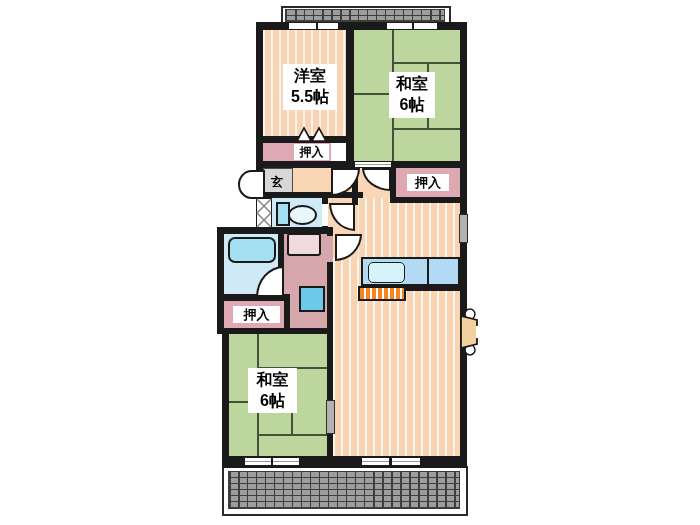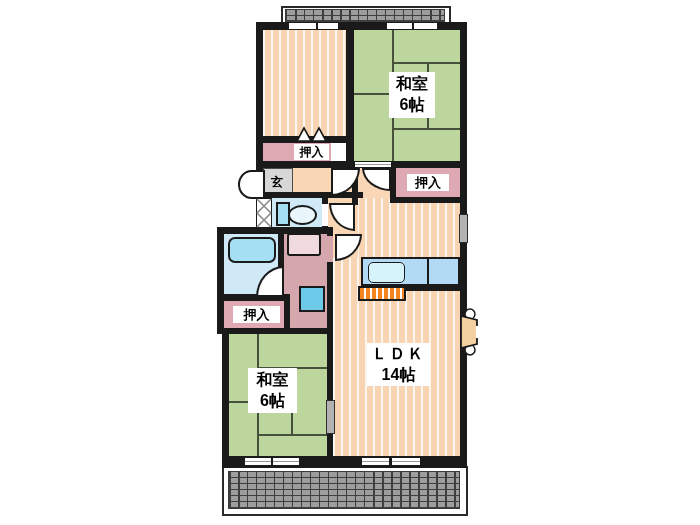--- a/index.html
+++ b/index.html
@@ -144,31 +144,31 @@
     <path d="M1,1 L15,15 M15,1 L1,15 M1,15 L15,29 M15,15 L1,29" stroke="#8a8a8a" stroke-width="1.6"></path>
   </svg>
 
   <svg style="left:459px;top:308px;" width="22" height="48" viewBox="0 0 22 48">
     <path d="M8,10 a5,5 0 1 1 6,0" fill="#ffffff" stroke="#1a1a1a" stroke-width="1.5"></path>
     <path d="M8,38 a5,5 0 1 0 6,0" fill="#ffffff" stroke="#1a1a1a" stroke-width="1.5"></path>
     <polygon points="2,8 18,12 18,36 2,40" fill="#f3d0a0" stroke="#1a1a1a" stroke-width="1.8"></polygon>
     <line x1="18" y1="18" x2="18" y2="30" stroke="#ffffff" stroke-width="2"></line>
   </svg>
 
+  <div class="label" style="left:283px;top:64px;width:54px;height:46px;font-size:16px;">
+    <span>洋室</span>
+    <span>5.5帖</span>
+  </div>
   <div class="label" style="left:389px;top:72px;width:46px;height:46px;font-size:16px;">
     <span>和室</span>
     <span>6帖</span>
   </div>
   <div class="label" style="left:248px;top:368px;width:49px;height:45px;font-size:16px;">
     <span>和室</span>
     <span>6帖</span>
-  </div>
-  <div class="label" style="left:367px;top:343px;width:63px;height:43px;font-size:16px;">
-    <span style="letter-spacing:2px;">ＬＤＫ</span>
-    <span>14帖</span>
   </div>
 
   <div class="label" style="left:294px;top:144px;width:35px;height:16px;font-size:12px;">押入</div>
   <div class="label" style="left:407px;top:174px;width:42px;height:17px;font-size:13px;">押入</div>
   <div class="label" style="left:233px;top:306px;width:47px;height:17px;font-size:13px;">押入</div>
   <div class="abs z-top" style="left:263px;top:174px;width:28px;text-align:center;font-size:12px;font-weight:bold;">玄</div>
 
 </div>
 
 </body></html>

